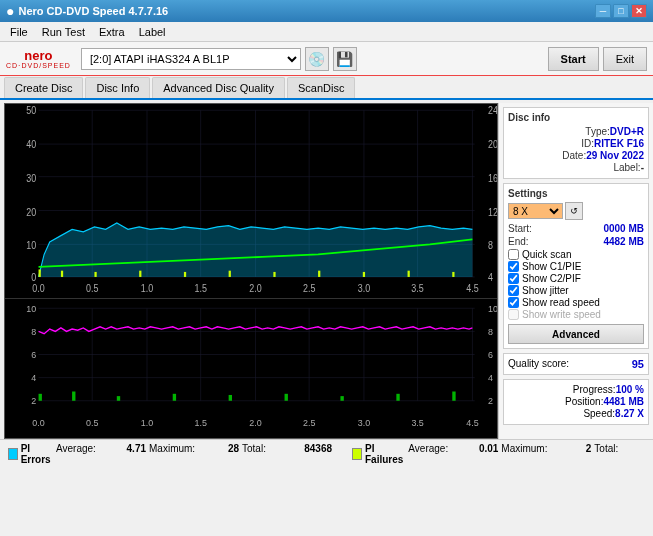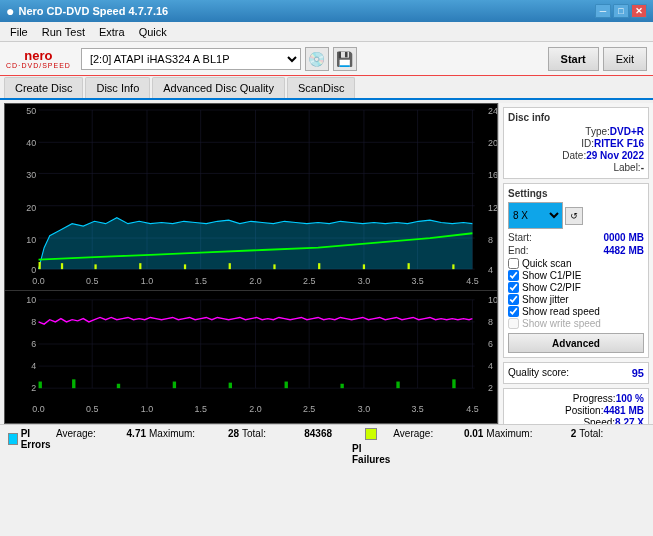--- a/index.html
+++ b/index.html
@@ -34,21 +34,21 @@
     
     .disc-info-section { background: white; border: 1px solid #ccc; padding: 4px; margin-bottom: 2px; }
     .section-header { font-weight: bold; font-size: 10px; margin-bottom: 3px; color: #333; }
     .info-row { display: flex; justify-content: flex-end; margin-bottom: 1px; font-size: 10px; }
     .info-label { color: #333; }
     .info-value { color: #0000cc; font-weight: bold; }
     .info-value.normal { color: #333; }
     
     .settings-section { background: white; border: 1px solid #ccc; padding: 4px; margin-bottom: 2px; }
     .speed-row { display: flex; align-items: center; gap: 2px; margin-bottom: 3px; }
-    .speed-select { height: 27px; font-size: 10px; border: 1px solid #aaa; background: #0ea5e9; width: 55px; }
+    .speed-select { height: 16px; font-size: 10px; border: 1px solid #aaa; background: #fdba74; width: 55px; }
     .speed-icon-btn { width: 18px; height: 18px; background: #e8e8e8; border: 1px solid #aaa; cursor: pointer; display: flex; align-items: center; justify-content: center; font-size: 9px; }
     .mb-row { display: flex; justify-content: space-between; align-items: center; margin-bottom: 2px; }
     .mb-label { color: #333; }
     .mb-value { color: #0000cc; font-weight: bold; }
     
     .checkbox-row { display: flex; align-items: center; gap: 3px; margin-bottom: 1px; font-size: 10px; }
     .checkbox-row input { width: 11px; height: 11px; margin: 0; }
     .checkbox-row.disabled { color: #aaa; }
     
     .advanced-btn { margin-top: 3px; width: 100%; height: 20px; background: linear-gradient(to bottom, #f0f0f0, #d8d8d8); border: 1px solid #aaa; cursor: pointer; font-size: 10px; font-weight: bold; }
@@ -82,21 +82,21 @@
     <div class="title-btn">─</div>
     <div class="title-btn">□</div>
     <div class="title-btn close">✕</div>
   </div>
 </div>
 
 <div class="menu-bar">
   <div class="menu-item">File</div>
   <div class="menu-item">Run Test</div>
   <div class="menu-item">Extra</div>
-  <div class="menu-item">Quick</div>
+  <div class="menu-item">Label</div>
 </div>
 
 <div class="toolbar">
 
   <div style="display:flex;flex-direction:column;align-items:center;margin-right:6px;">
     <div style="font-size:13px;font-weight:bold;color:#cc0000;line-height:1;">nero</div>
     <div style="font-size:7px;color:#cc0000;letter-spacing:1px;line-height:1;">CD·DVD/SPEED</div>
   </div>
 
   <select class="drive-select">
@@ -355,21 +355,21 @@
         <span>Maximum:</span>
         <span style="margin-left:4px;font-weight:bold;">28</span>
       </div>
       <div class="stat-row">
         <span>Total:</span>
         <span style="margin-left:4px;font-weight:bold;">84368</span>
       </div>
     </div>
 
     <div class="legend-item">
-      <div style="display:flex;align-items:center;gap:3px;margin-bottom:2px;flex-direction:column;">
+      <div style="display:flex;align-items:center;gap:3px;margin-bottom:2px;">
         <div class="color-swatch" style="background:#ccff00;"></div>
         <span class="legend-title">PI Failures</span>
       </div>
       <div class="stat-row">
         <span>Average:</span>
         <span style="margin-left:4px;font-weight:bold;">0.01</span>
       </div>
       <div class="stat-row">
         <span>Maximum:</span>
         <span style="margin-left:4px;font-weight:bold;">2</span>

